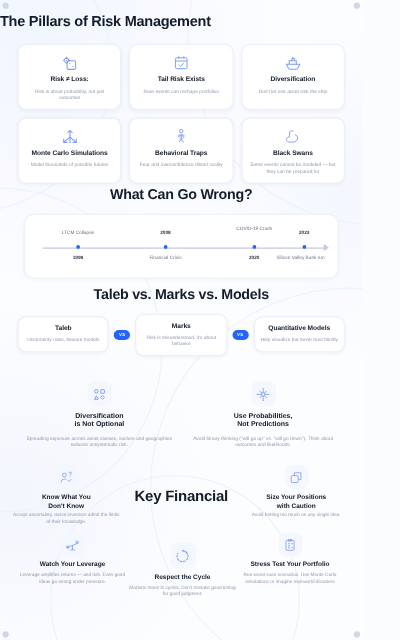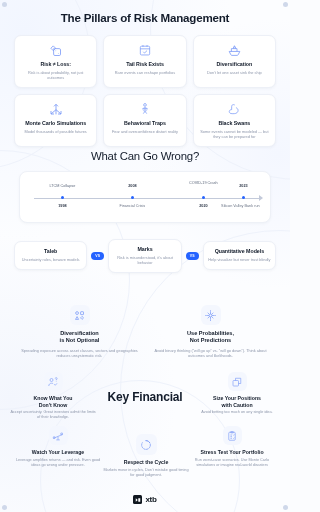--- a/index.html
+++ b/index.html
@@ -25,30 +25,29 @@
   .a1{ width:230px; height:230px; left:-140px; top:-60px; }
   .a2{ width:300px; height:300px; left:150px; top:-120px; }
   .a3{ width:260px; height:260px; left:-130px; top:150px; }
   .a4{ width:320px; height:320px; left:120px; top:230px; }
   .a5{ width:200px; height:200px; left:40px; top:380px; }
   .corner{ position:absolute; width:5px; height:5px; border-radius:50%; background:#cfd8ea; }
   .c1{ left:2px; top:2px; } .c2{ right:2px; top:2px; }
   .c3{ left:2px; bottom:2px; } .c4{ right:2px; bottom:2px; }
 
   h1.sec-title{
-    text-align:center;
     font-size:11.6px;
     font-weight:700;
     letter-spacing:-0.2px;
     color:#131c2b;
   }
   h2.sec-title{
     text-align:center;
     font-size:11.4px;
-    font-weight:400;
+    font-weight:700;
     letter-spacing:-0.2px;
     color:#131c2b;
   }
 
   .card{
     background:#ffffff;
     border:1px solid #edf0f7;
     border-radius:7px;
     box-shadow:0 1px 3px rgba(24,40,80,0.045);
     padding:6px 4px 7px;
@@ -260,20 +259,21 @@
       <div class="tl-lab top" style="left:154.4px; top:9px; line-height:1.25;">COVID-19 Crash</div>
       <div class="tl-lab bot" style="left:154.4px;">2020</div>
 
       <div class="tl-pt" style="left:222px;"></div>
       <div class="tl-lab top year-top" style="left:194.4px;">2023</div>
       <div class="tl-lab bot ev-bot" style="left:194.4px; width:52px;">Silicon Valley Bank run</div>
     </div>
   </div>
 
   <div id="sec-compare">
+    <h2 class="sec-title">Taleb vs. Marks vs. Models</h2>
     <div class="cmp-row">
       <div class="card cmp-card">
         <div class="ttl" style="margin-top:0;">Taleb</div>
         <div class="sub">Uncertainty rules, beware models</div>
       </div>
       <div class="vs">VS</div>
       <div class="card cmp-card">
         <div class="ttl" style="margin-top:0;">Marks</div>
         <div class="sub">Risk is misunderstood, it's about behavior</div>
       </div>
@@ -392,22 +392,13 @@
         <svg width="14" height="14" viewBox="0 0 24 24" fill="none" stroke="#7b9af7" stroke-width="1.4" stroke-linecap="round">
           <path d="M12 4.5a7.5 7.5 0 1 1-6.2 3.3" stroke-dasharray="2.6 2.2"></path>
           <path d="M12 4.5a7.5 7.5 0 0 1 6.2 3.3" stroke-dasharray="2.6 2.2"></path>
         </svg>
       </div>
       <div class="kt">Respect the Cycle</div>
       <div class="kd">Markets move in cycles. Don't mistake good timing for good judgment.</div>
     </div>
   </div>
 
-  <div class="brand">
-    <div class="mark">
-      <svg width="6" height="6" viewBox="0 0 12 12" fill="none">
-        <path d="M1.5 2.5 L5.5 6 L1.5 9.5 Z" fill="#ffffff"></path>
-        <rect x="6.6" y="2.5" width="3.9" height="7" fill="#ffffff"></rect>
-      </svg>
-    </div>
-    <div class="bname">xtb</div>
-  </div>
 </div>
 
 </body></html>

